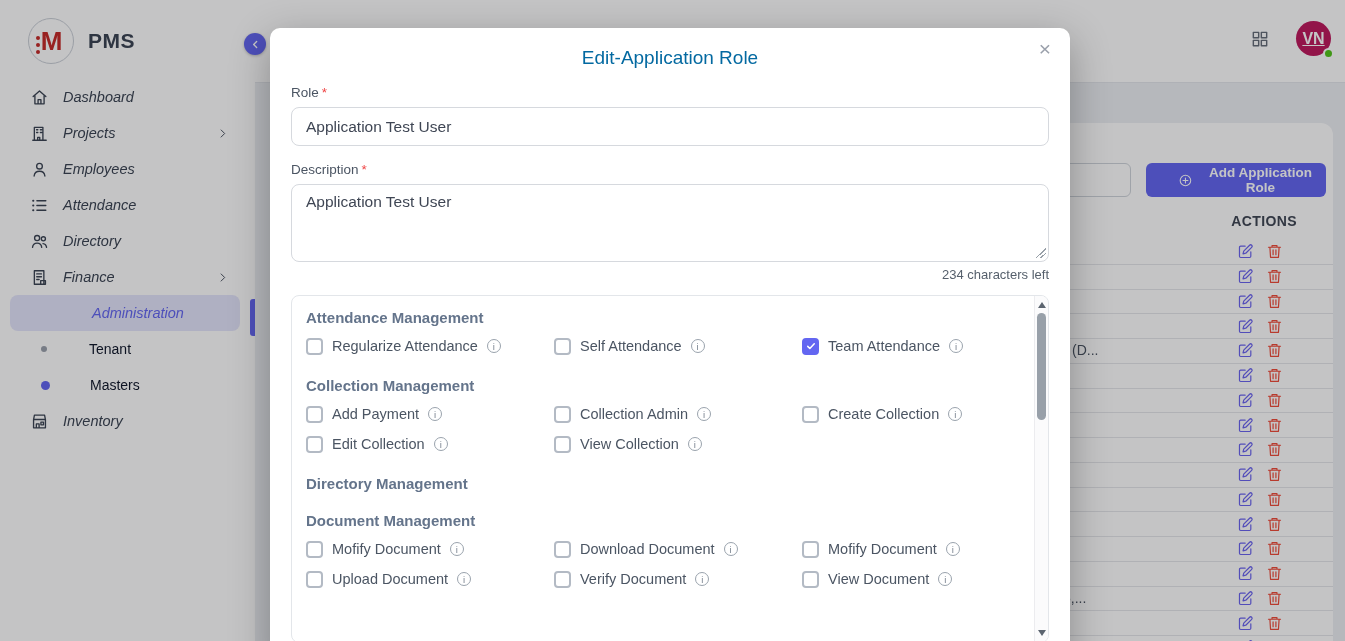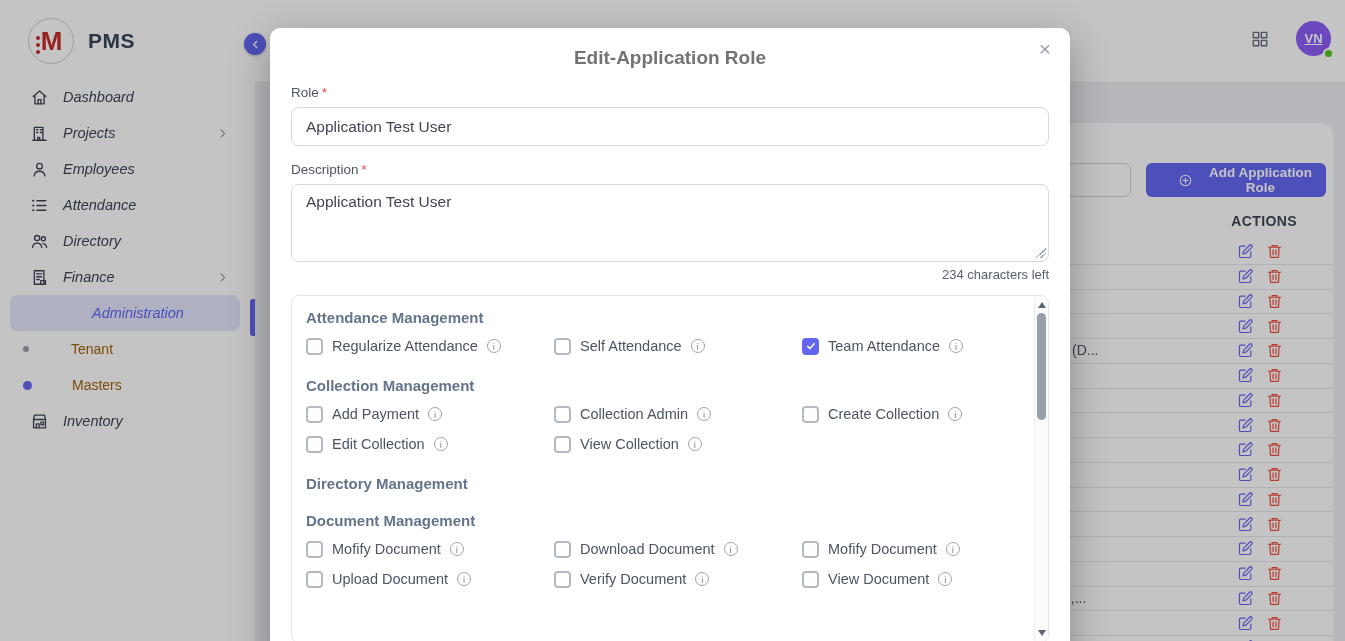--- a/index.html
+++ b/index.html
@@ -13,55 +13,55 @@
   .logo-m{color:#c62a28;font-size:26px;font-weight:700;letter-spacing:-1px;}
   .logo-dots{position:absolute;left:7px;top:17px;display:flex;flex-direction:column;gap:3px;}
   .logo-dots i{width:4px;height:4px;border-radius:50%;background:#c62a28;display:block;}
   .brand-name{font-size:21px;font-weight:700;color:#3b4453;letter-spacing:.5px;}
   .menu{position:absolute;left:0;top:79px;width:255px;}
   .side-item{position:relative;display:flex;align-items:center;height:36px;padding:0 26px 0 30px;color:#3b4453;cursor:pointer;font-style:italic;}
   .side-item .s-icon{width:19px;height:19px;margin-right:14px;display:inline-flex;}
   .side-item .s-label{font-size:14.5px;font-weight:500;flex:1;}
   .side-item .s-chev{width:13px;height:13px;display:inline-flex;}
   .side-item.active{background:#e4e5fb;border-radius:8px;margin:0 15px 0 10px;padding:0 14px 0 20px;color:#6366f1;gap:48px;}
-  .side-sub{display:flex;align-items:center;height:36px;padding-left:23px;color:#a16207;cursor:pointer;}
+  .side-sub{display:flex;align-items:center;height:36px;padding-left:41px;color:#0f172a;cursor:pointer;}
   .side-sub .dot{width:6px;height:6px;border-radius:50%;background:#9aa1ac;margin-right:42px;}
   .side-sub .dot.hl{width:9px;height:9px;background:#6366f1;margin-right:40px;}
   .side-sub .s-label{font-size:14px;font-weight:500;}
   .active-bar{position:absolute;right:0;top:299px;width:5px;height:37px;background:#6366f1;border-radius:3px 0 0 3px;}
   svg.ic{fill:none;stroke:currentColor;stroke-width:1.7;stroke-linecap:round;stroke-linejoin:round;width:100%;height:100%;}
 
   
   .header{position:absolute;left:255px;right:0;top:0;height:83px;background:#fff;border-bottom:1px solid #e4e7eb;z-index:1;}
   .collapse-btn{position:absolute;left:-11px;top:33px;width:22px;height:22px;border-radius:50%;background:#6366f1;color:#fff;display:flex;align-items:center;justify-content:center;box-shadow:0 1px 3px rgba(0,0,0,.25);cursor:pointer;}
   .collapse-btn svg{width:11px;height:11px;}
   .hdr-right{position:absolute;right:14px;top:0;height:83px;display:flex;align-items:center;gap:26px;}
   .grid-btn{width:20px;height:20px;color:#646c78;cursor:pointer;margin-top:-6px;}
-  .avatar{position:relative;width:35px;height:35px;border-radius:50%;background:#8b5cf6;color:#fff;font-size:13px;font-weight:700;display:flex;align-items:center;justify-content:center;cursor:pointer;margin-top:-6px;text-decoration:underline;}
+  .avatar{position:relative;width:35px;height:35px;border-radius:50%;background:#be185d;color:#fff;font-size:16px;font-weight:700;display:flex;align-items:center;justify-content:center;cursor:pointer;margin-top:-6px;text-decoration:underline;}
   .avatar .status{position:absolute;right:-3px;bottom:-3px;width:11px;height:11px;border-radius:50%;background:#52c41a;border:2px solid #fff;}
 
   
   .content{position:absolute;left:255px;right:0;top:83px;bottom:0;background:#edeff3;}
   .card{position:absolute;left:26px;right:12px;top:40px;height:620px;background:#fff;border-radius:12px;}
   .search-box{position:absolute;left:760px;top:40px;width:90px;height:34px;background:#fff;border:1px solid #cfd4da;border-radius:6px;}
   .add-btn{position:absolute;left:865px;top:40px;width:180px;height:34px;background:#6366f1;border:none;border-radius:6px;color:#fff;font-size:13.5px;font-weight:600;display:flex;align-items:center;justify-content:center;gap:8px;cursor:pointer;padding-left:32px;}
   .add-btn .plus{width:17px;height:17px;display:inline-flex;}
   .tbl-head{position:absolute;right:36px;top:90px;font-size:14px;font-weight:700;letter-spacing:.4px;color:#3f4654;}
   .rows{position:absolute;left:0;right:0;top:117px;bottom:0;overflow:hidden;}
   .t-row{position:relative;height:24.75px;border-bottom:1px solid #e5e7ea;display:flex;align-items:center;justify-content:flex-end;padding-right:50px;gap:12px;}
   .t-row .act{width:17px;height:17px;display:inline-flex;cursor:pointer;}
   .t-row .act.edit{color:#6a63f0;}
   .t-row .act.del{color:#f04a38;}
   .t-row .frag{position:absolute;font-size:14px;color:#4b5563;top:3px;}
 
   
   .overlay{position:absolute;inset:0;background:rgba(10,10,12,.24);z-index:5;}
   .modal{position:absolute;left:270px;top:28px;width:800px;height:640px;background:#fff;border-radius:10px;box-shadow:0 12px 40px rgba(0,0,0,.3);z-index:10;}
   .modal-close{position:absolute;right:12px;top:8px;width:26px;height:26px;display:flex;align-items:center;justify-content:center;color:#9aa0ab;font-size:21px;cursor:pointer;}
-  .modal-title{margin-top:19px;text-align:center;font-size:19px;font-weight:700;color:#737373;}
+  .modal-title{margin-top:19px;text-align:center;font-size:19px;font-weight:400;color:#0369a1;}
   .modal-body{padding:0 21px;}
   .fld-label{margin-top:16px;font-size:13.5px;color:#4b5563;}
   .fld-label .req{color:#ef4444;margin-left:3px;}
   .txt-input{margin-top:7px;width:100%;height:39px;border:1px solid #d6d9de;border-radius:8px;font-size:15.5px;color:#3f4654;padding:0 14px;outline:none;}
   .txt-area{margin-top:7px;width:100%;height:78px;border:1px solid #d6d9de;border-radius:8px;font-size:15.5px;color:#3f4654;padding:8px 14px;outline:none;resize:none;position:relative;display:block;}
   .ta-wrap{position:relative;}
   .ta-wrap .resize-grip{position:absolute;right:3px;bottom:4px;width:10px;height:10px;background:linear-gradient(135deg,transparent 48%,#98a0a8 48% 55%,transparent 55% 70%,#98a0a8 70% 77%,transparent 77%);pointer-events:none;}
   .chars-left{margin-top:5px;text-align:right;font-size:13px;color:#56606c;}
   .perm-panel{position:relative;margin-top:13px;height:348px;border:1px solid #e3e6ea;border-radius:8px;overflow:hidden;}
   .perm-scroll{position:absolute;left:0;top:0;right:14px;bottom:0;padding:13px 0 0 14px;overflow:hidden;}

